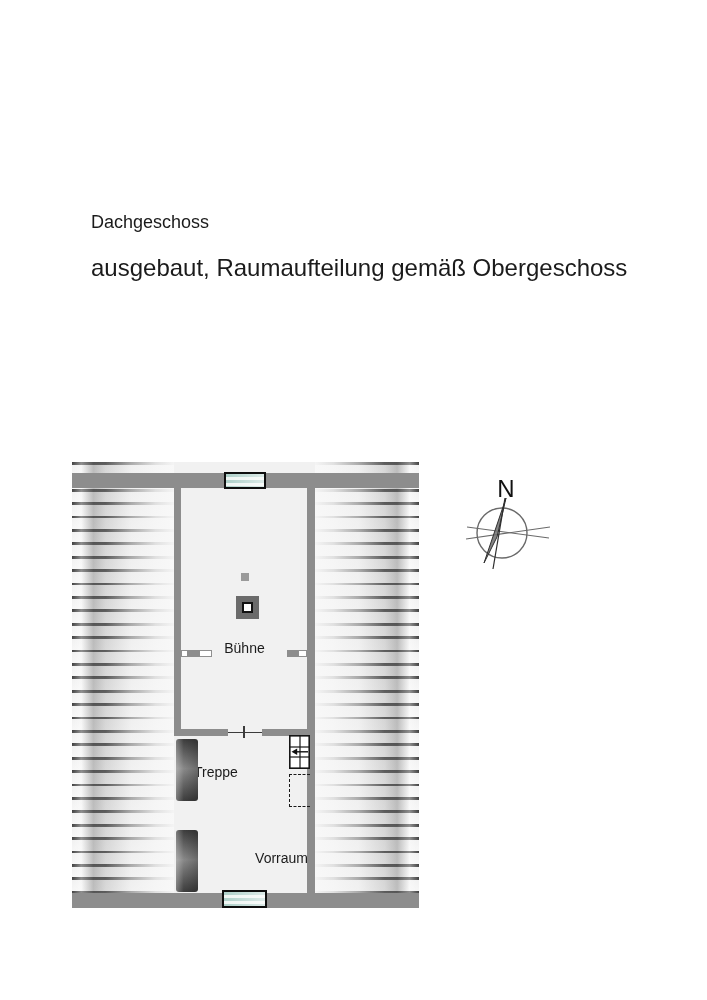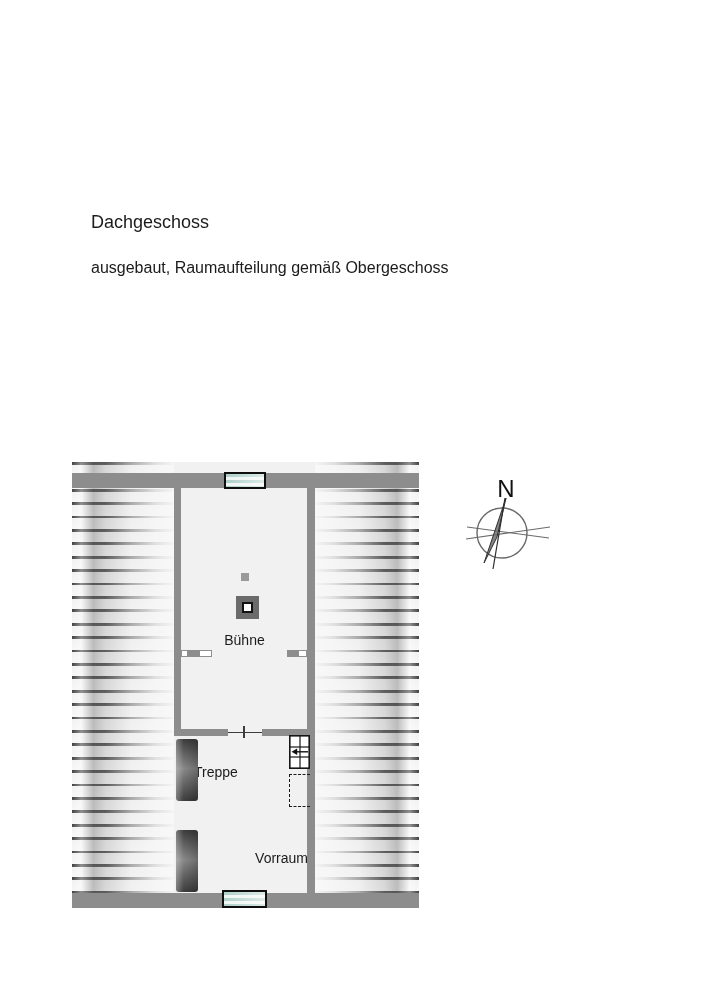--- a/index.html
+++ b/index.html
@@ -4,21 +4,21 @@
 <style>
   html,body{margin:0;padding:0;}
   body{
     width:707px;height:1000px;background:#ffffff;position:relative;
     font-family:"Liberation Sans", sans-serif;color:#1b1b1b;overflow:hidden;
   }
   .abs{position:absolute;}
 
   
   .title{left:91px;top:211px;font-size:18px;line-height:22px;text-align:right;}
-  .subtitle{left:91px;top:257px;font-size:16px;line-height:22px;}
+  .subtitle{left:91px;top:257px;font-size:24px;line-height:22px;}
 
   
   .plan{left:72px;top:462px;width:347px;height:446px;}
 
   
   .roof{top:0;height:431px;}
   .roof-left{
     left:0;width:102px;
     background:
       linear-gradient(to right,
@@ -58,21 +58,21 @@
   .wall-mid-right{left:88px;top:267px;width:45px;height:7px;}
   .door-line{left:54px;top:270px;width:34px;height:1.3px;background:#3c3c3c;}
   .door-tick{left:69px;top:264px;width:1.6px;height:12px;background:#3c3c3c;}
 
   .small-square{left:67px;top:111px;width:8px;height:8px;background:#9a9a9a;}
   .chimney{left:62px;top:134px;width:23px;height:23px;background:#6b6b6b;
            display:flex;align-items:center;justify-content:center;}
   .chimney-flue{width:11px;height:11px;background:#ffffff;border:2px solid #121212;box-sizing:border-box;}
 
   .room-label{font-size:14px;line-height:14px;white-space:nowrap;}
-  .label-buehne{left:7px;top:171px;width:127px;text-align:center;}
+  .label-buehne{left:7px;top:179px;width:127px;text-align:center;}
   .label-treppe{left:20px;top:303px;width:94px;text-align:left;}
   .label-vorraum{left:7px;top:389px;width:127px;text-align:right;}
 
   
   .niche-left{left:7px;top:188px;width:31px;height:7px;background:#ffffff;
               border:1px solid #8f8f8f;box-sizing:border-box;}
   .niche-left-fill{left:5px;top:-1px;width:13px;height:7px;background:#8d8d8d;}
   .niche-right{left:113px;top:188px;width:20px;height:7px;display:flex;}
   .niche-right-fill{width:11px;height:7px;background:#8d8d8d;}
   .niche-right-white{width:9px;height:7px;background:#ffffff;border:1px solid #8f8f8f;box-sizing:border-box;}

